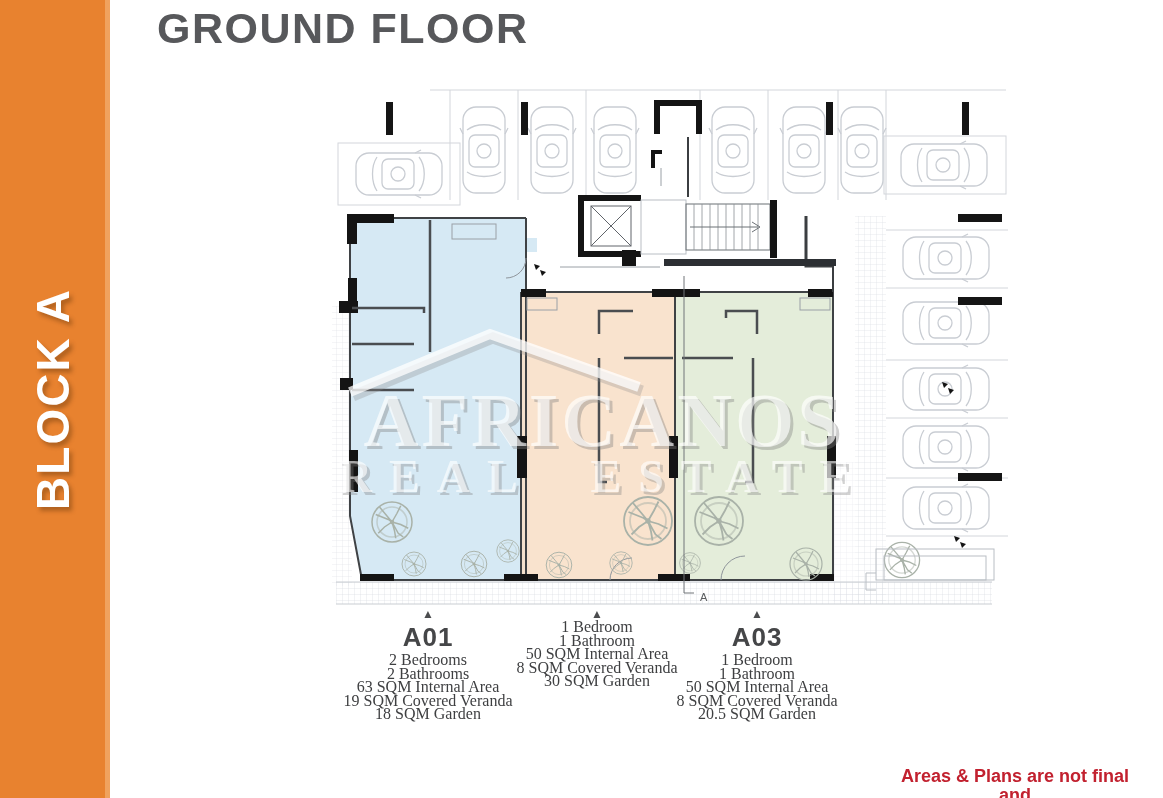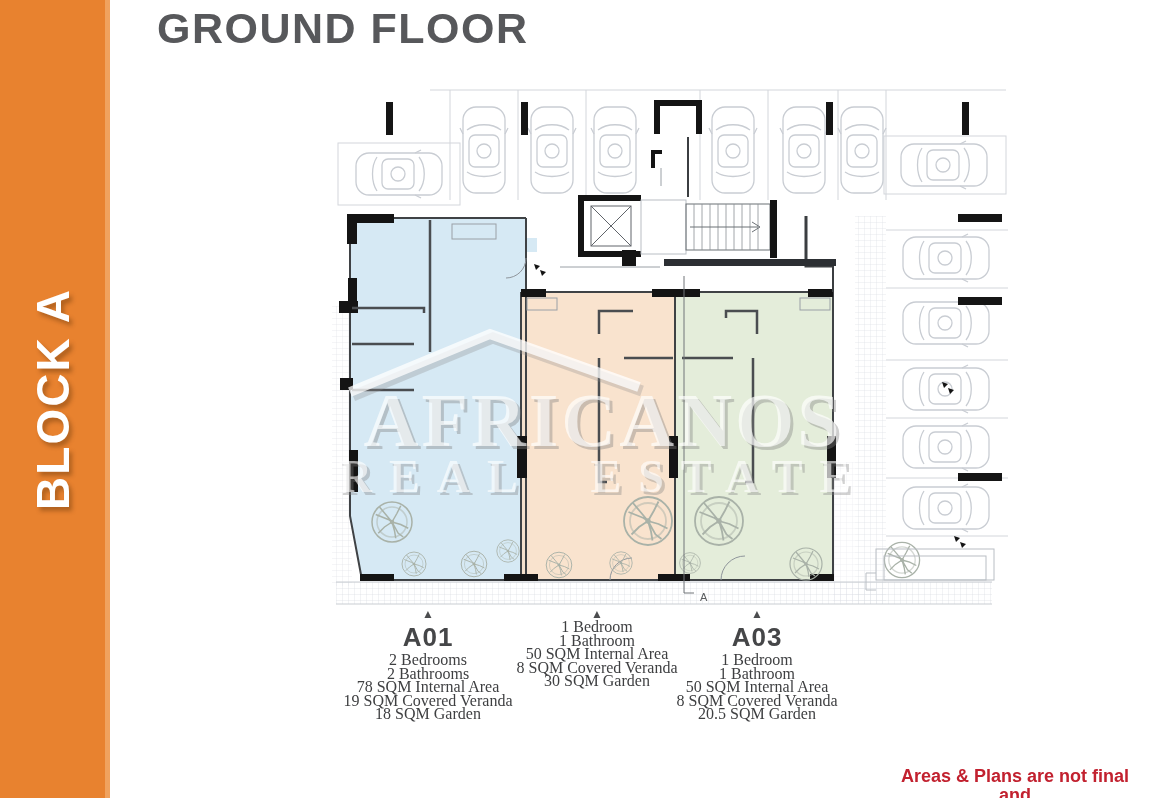--- a/index.html
+++ b/index.html
@@ -227,21 +227,21 @@
       <text class="wm-serif" x="606" y="495" font-size="46" letter-spacing="17" word-spacing="30" text-anchor="middle" fill="rgba(125,125,125,0.35)">REAL ESTATE</text>
       <text class="wm-serif" x="603" y="492" font-size="46" letter-spacing="17" word-spacing="30" text-anchor="middle" fill="rgba(255,255,255,0.62)">REAL ESTATE</text>
     </g>
   </svg>
 
   <div class="unit-label" style="left:333px">
     <div class="marker">▲</div>
     <div class="code">A01</div>
     <div class="detail">2 Bedrooms</div>
     <div class="detail">2 Bathrooms</div>
-    <div class="detail">78 SQM Internal Area</div>
+    <div class="detail">63 SQM Internal Area</div>
     <div class="detail">19 SQM Covered Veranda</div>
     <div class="detail">18 SQM Garden</div>
   </div>
   <div class="unit-label" style="left:502px">
     <div class="marker">▲</div>
     <div class="detail">1 Bedroom</div>
     <div class="detail">1 Bathroom</div>
     <div class="detail">50 SQM Internal Area</div>
     <div class="detail">8 SQM Covered Veranda</div>
     <div class="detail">30 SQM Garden</div>

